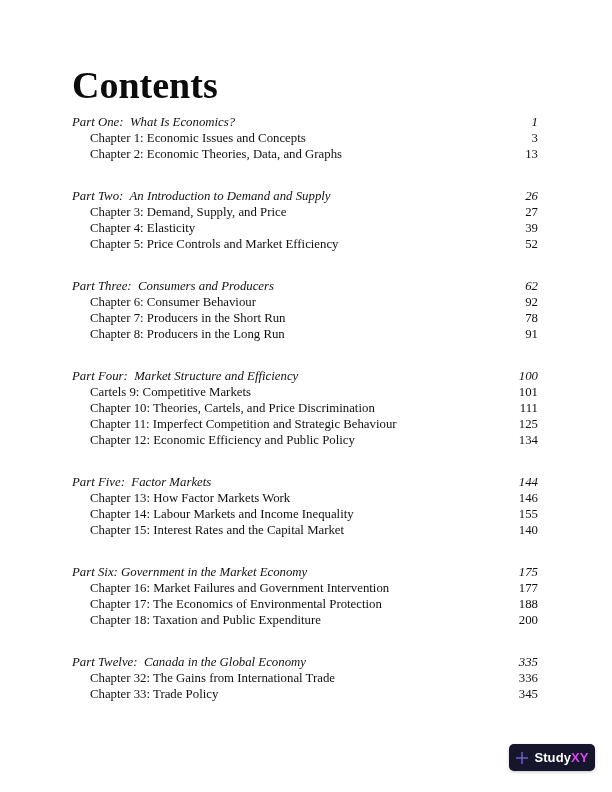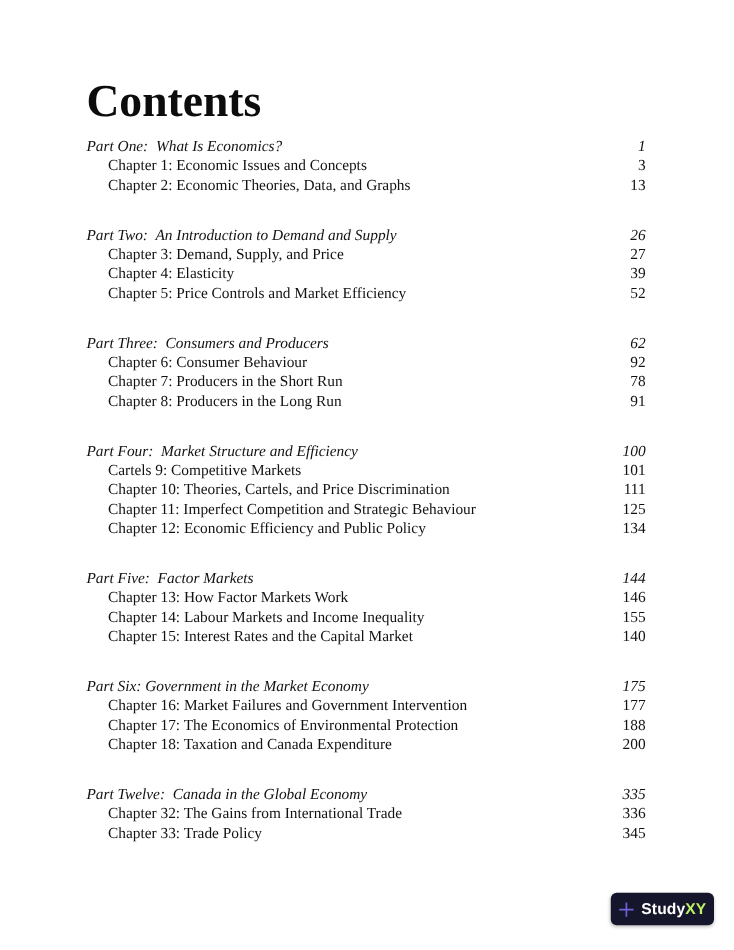--- a/index.html
+++ b/index.html
@@ -185,21 +185,21 @@
         </div>
         <div class="toc-row chapter-row">
           <span class="chapter-label">Chapter 16: Market Failures and Government Intervention</span>
           <span class="chapter-page page-num">177</span>
         </div>
         <div class="toc-row chapter-row">
           <span class="chapter-label">Chapter 17: The Economics of Environmental Protection</span>
           <span class="chapter-page page-num">188</span>
         </div>
         <div class="toc-row chapter-row">
-          <span class="chapter-label">Chapter 18: Taxation and Canada Expenditure</span>
+          <span class="chapter-label">Chapter 18: Taxation and Public Expenditure</span>
           <span class="chapter-page page-num">200</span>
         </div>
       </div>
       <div class="toc-section">
         <div class="toc-row part-row">
           <span class="part-label">Part Twelve:  Canada in the Global Economy</span>
           <span class="part-page page-num">335</span>
         </div>
         <div class="toc-row chapter-row">
           <span class="chapter-label">Chapter 32: The Gains from International Trade</span>
@@ -213,14 +213,14 @@
     </div>
 </div>
 
 <div class="brand-badge" style="background: rgb(21, 21, 43);">
   <span class="brand-plus">
     <svg width="14" height="14" viewBox="0 0 14 14">
       <line x1="7" y1="1" x2="7" y2="13" stroke="#6f63d9" stroke-width="1.4"></line>
       <line x1="1" y1="7" x2="13" y2="7" stroke="#6f63d9" stroke-width="1.4"></line>
     </svg>
   </span>
-  <span class="brand-text"><span style="color: rgb(255, 255, 255);">Study</span><span style="color: #bef264; text-align: right;">XY</span></span>
+  <span class="brand-text"><span style="color: rgb(255, 255, 255);">Study</span><span style="color: #d946ef; text-align: right;">XY</span></span>
 </div>
 
 </body></html>

